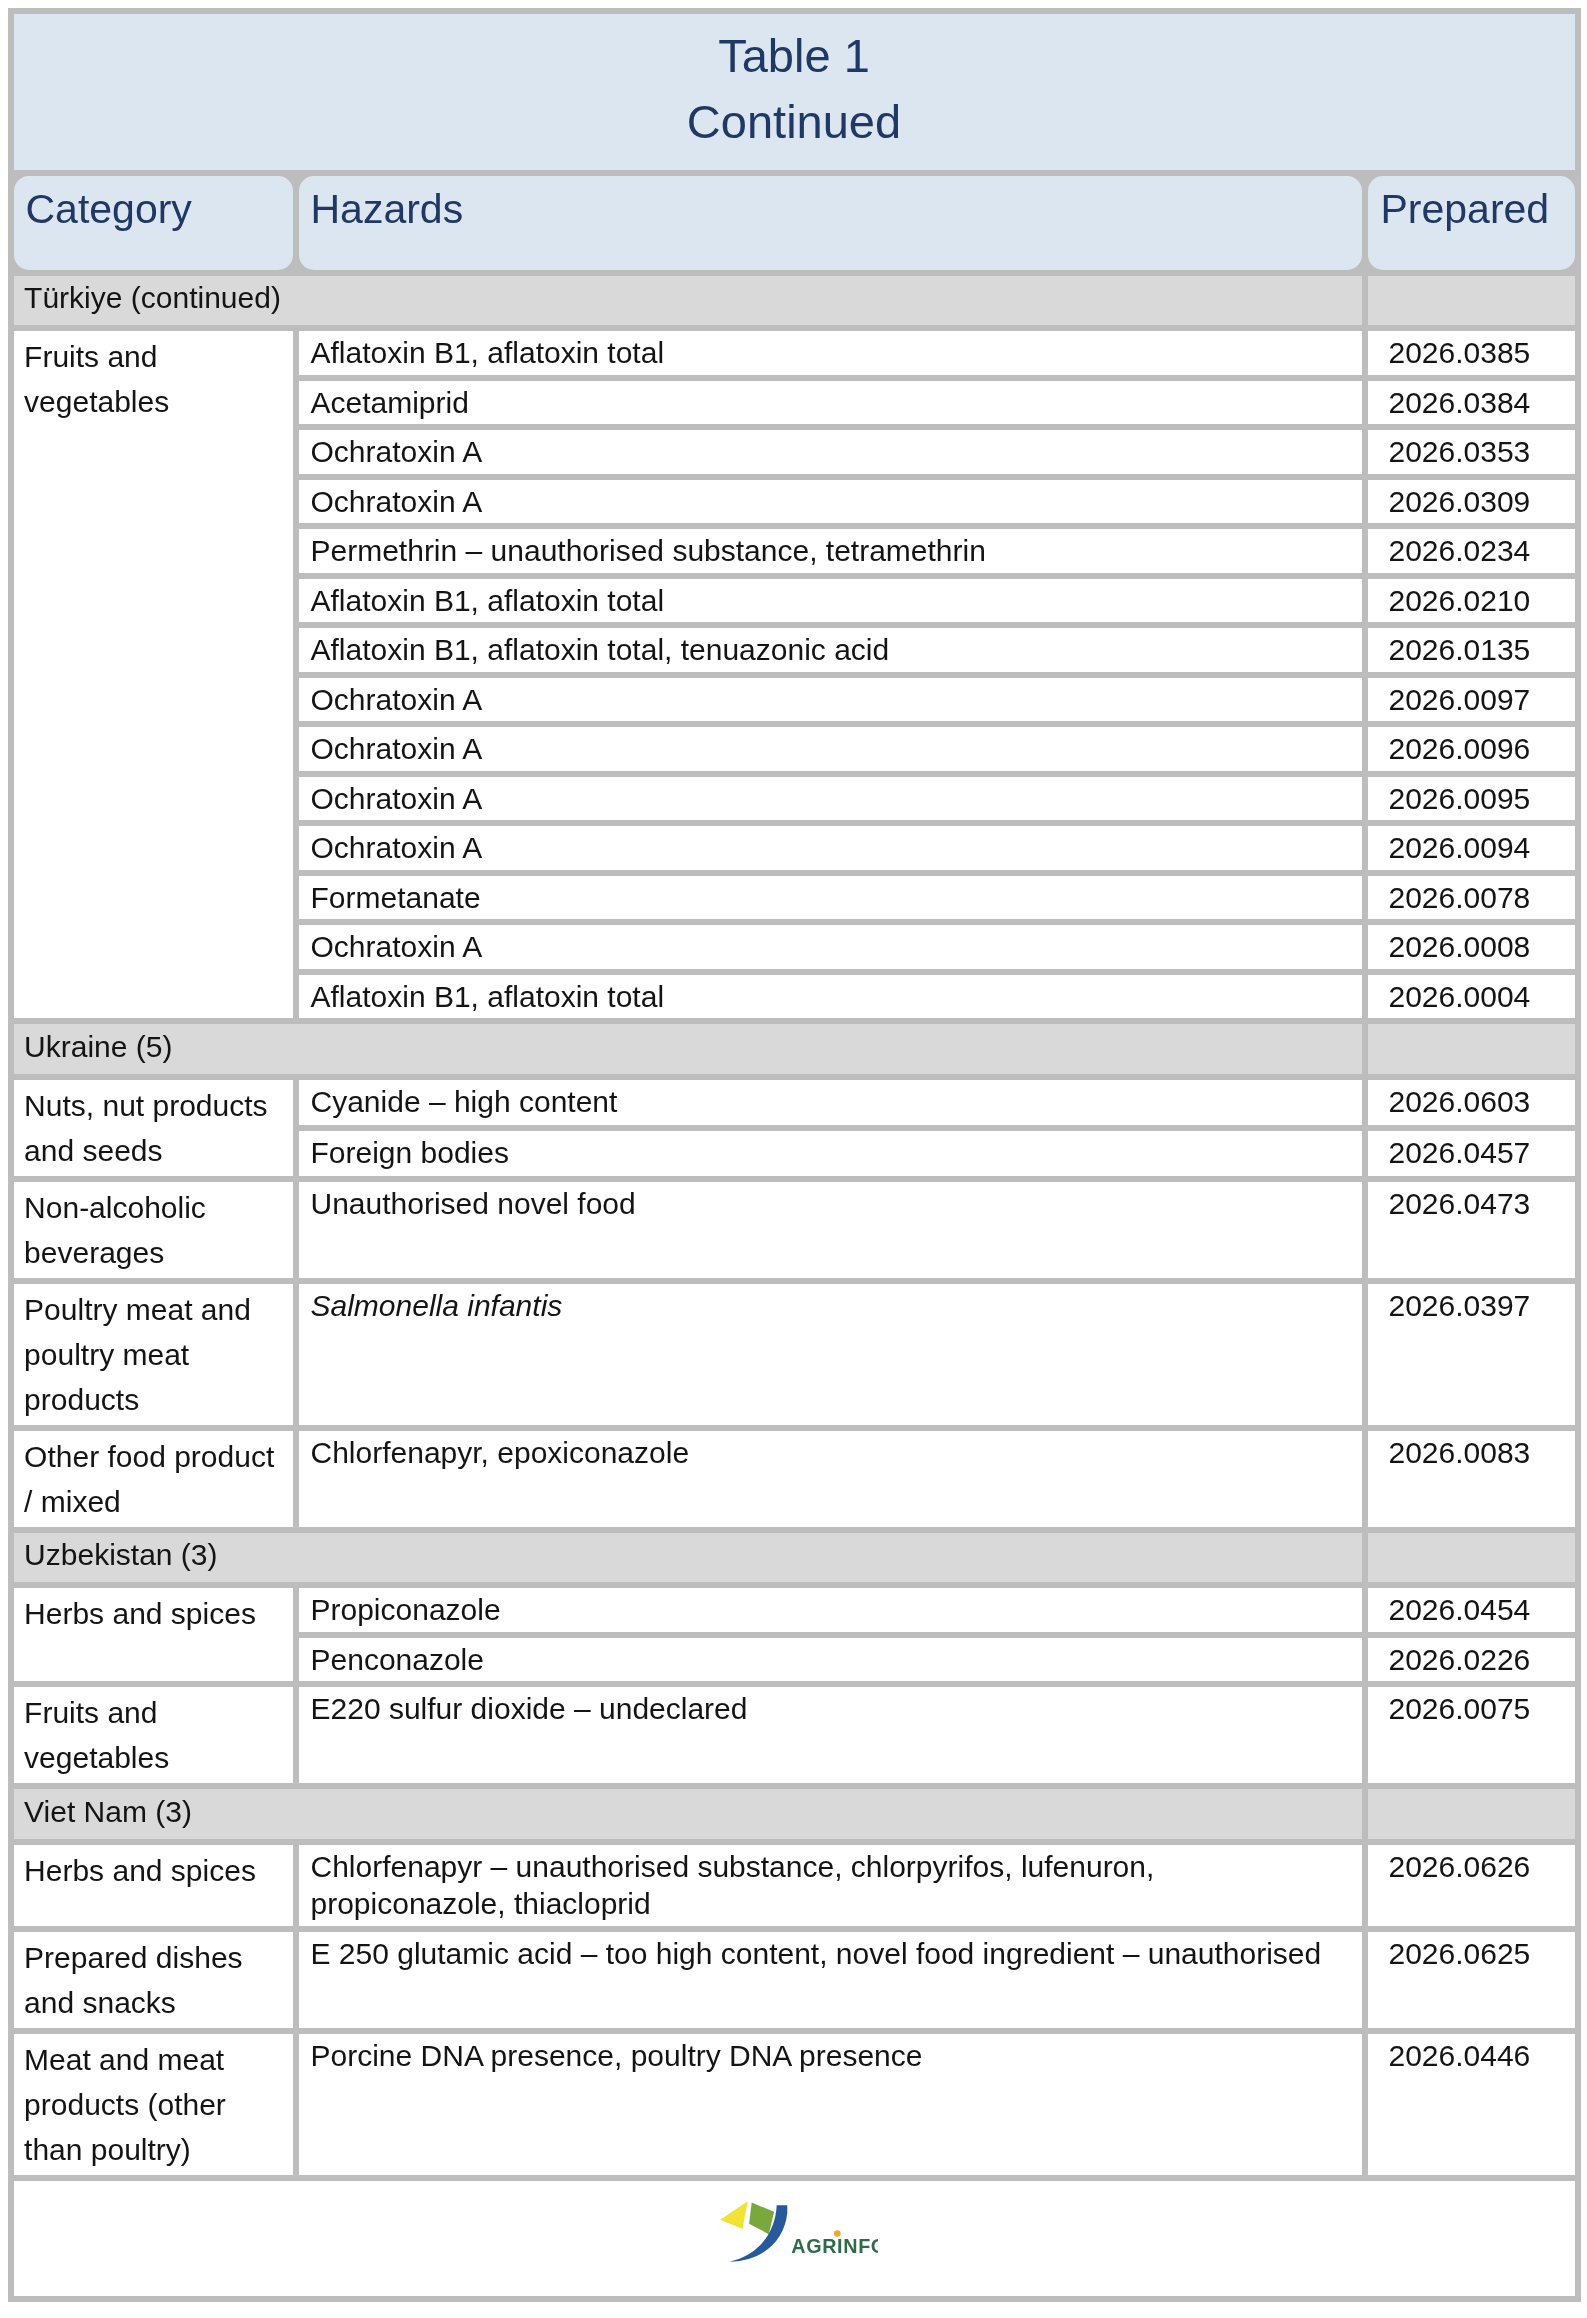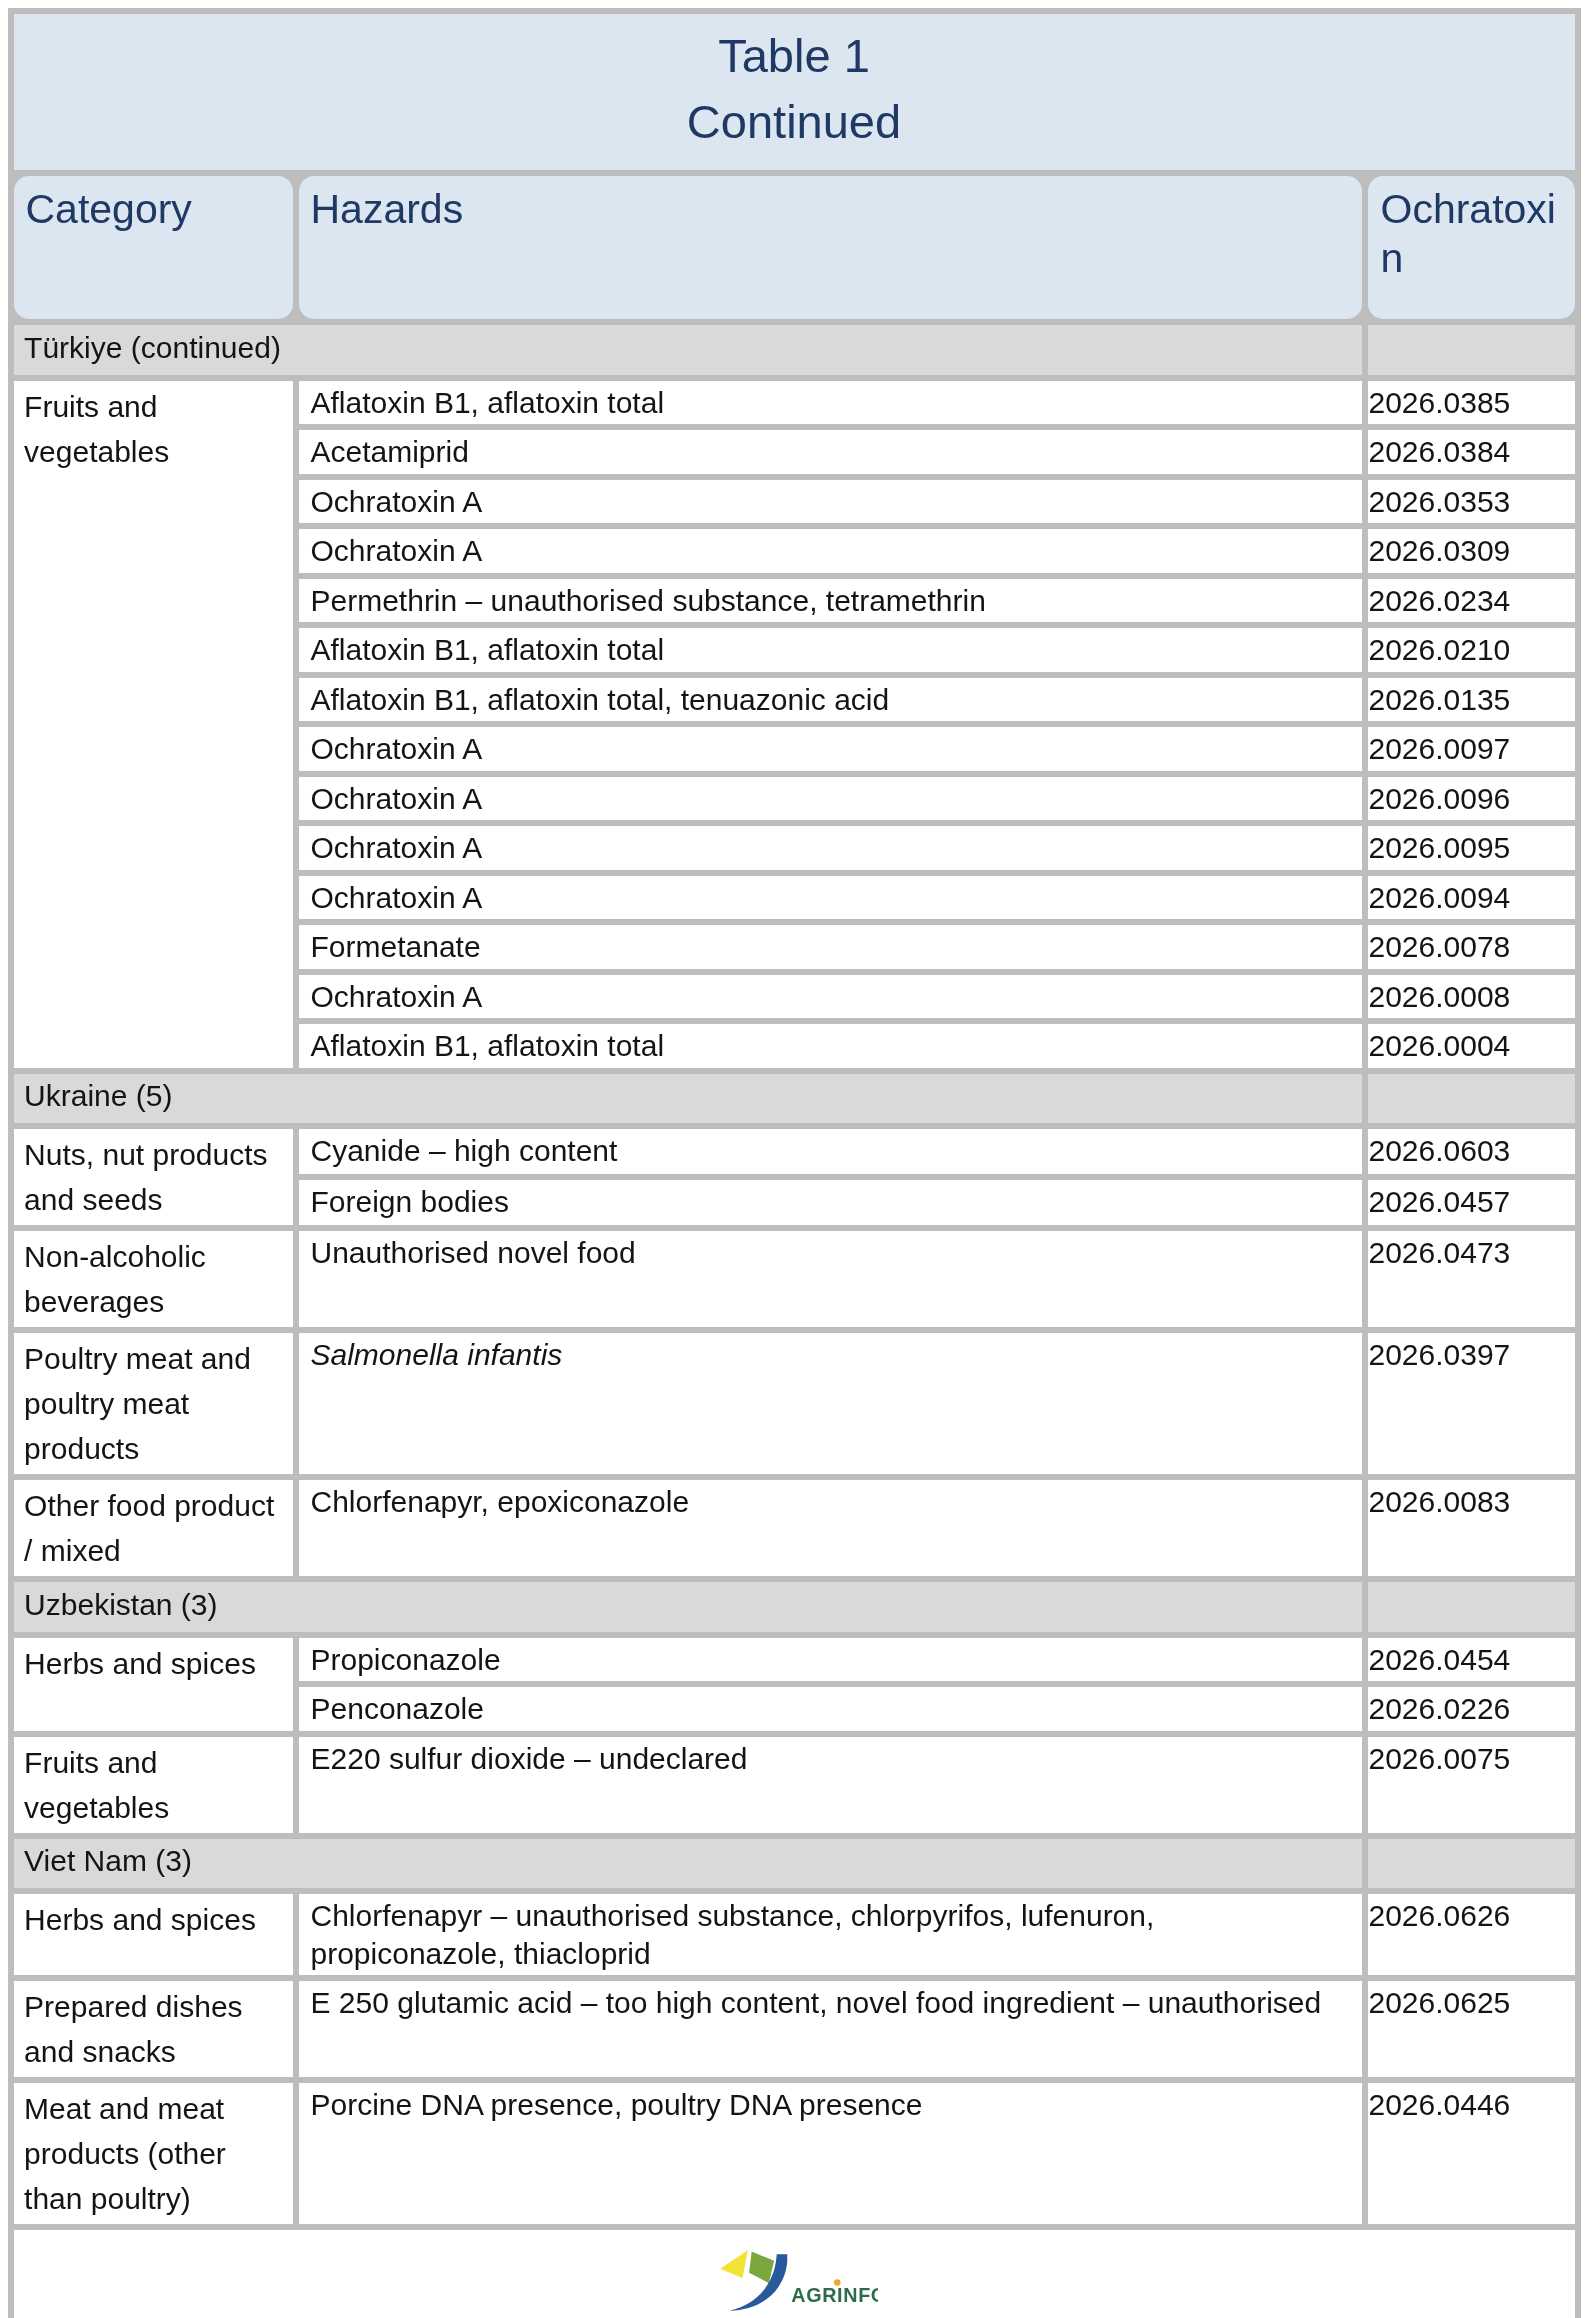--- a/index.html
+++ b/index.html
@@ -69,21 +69,21 @@
     background:var(--cell_white);
     font-size:30px;
     line-height:1.25;
     padding:3px 9px 3px 12px;
     margin-top:40px;
   }
   .ref-cell{
     background:var(--cell_white);
     font-size:30px;
     line-height:1.25;
-    padding:3px 6px 3px 0;
+    padding:3px 6px 3px 20px;
   }
   .italic{font-style:italic;}
   .footer-cell{
     background:var(--cell_white);
     text-align:center;
     padding:15px 0 18px 0;
   }
   .logo-wrap{display:inline-block;}
   .logo-text{
     font-family:"Liberation Sans", sans-serif;
@@ -103,21 +103,21 @@
     <thead>
       <tr>
         <td class="title-cell" colspan="3">
           <div>Table 1</div>
           <div>Continued</div>
         </td>
       </tr>
       <tr>
         <td class="head-cell">Category</td>
         <td class="head-cell">Hazards</td>
-        <td class="head-cell">Ochratoxin</td>
+        <td class="head-cell">Prepared</td>
       </tr>
     </thead>
     <tbody id="table-body">
 
     <tr>
           <td class="section-cell" colspan="2">Türkiye (continued)</td>
           <td class="section-cell"></td>
         </tr>
         <tr>
           <td class="cat-cell" rowspan="14">Fruits and vegetables</td>

